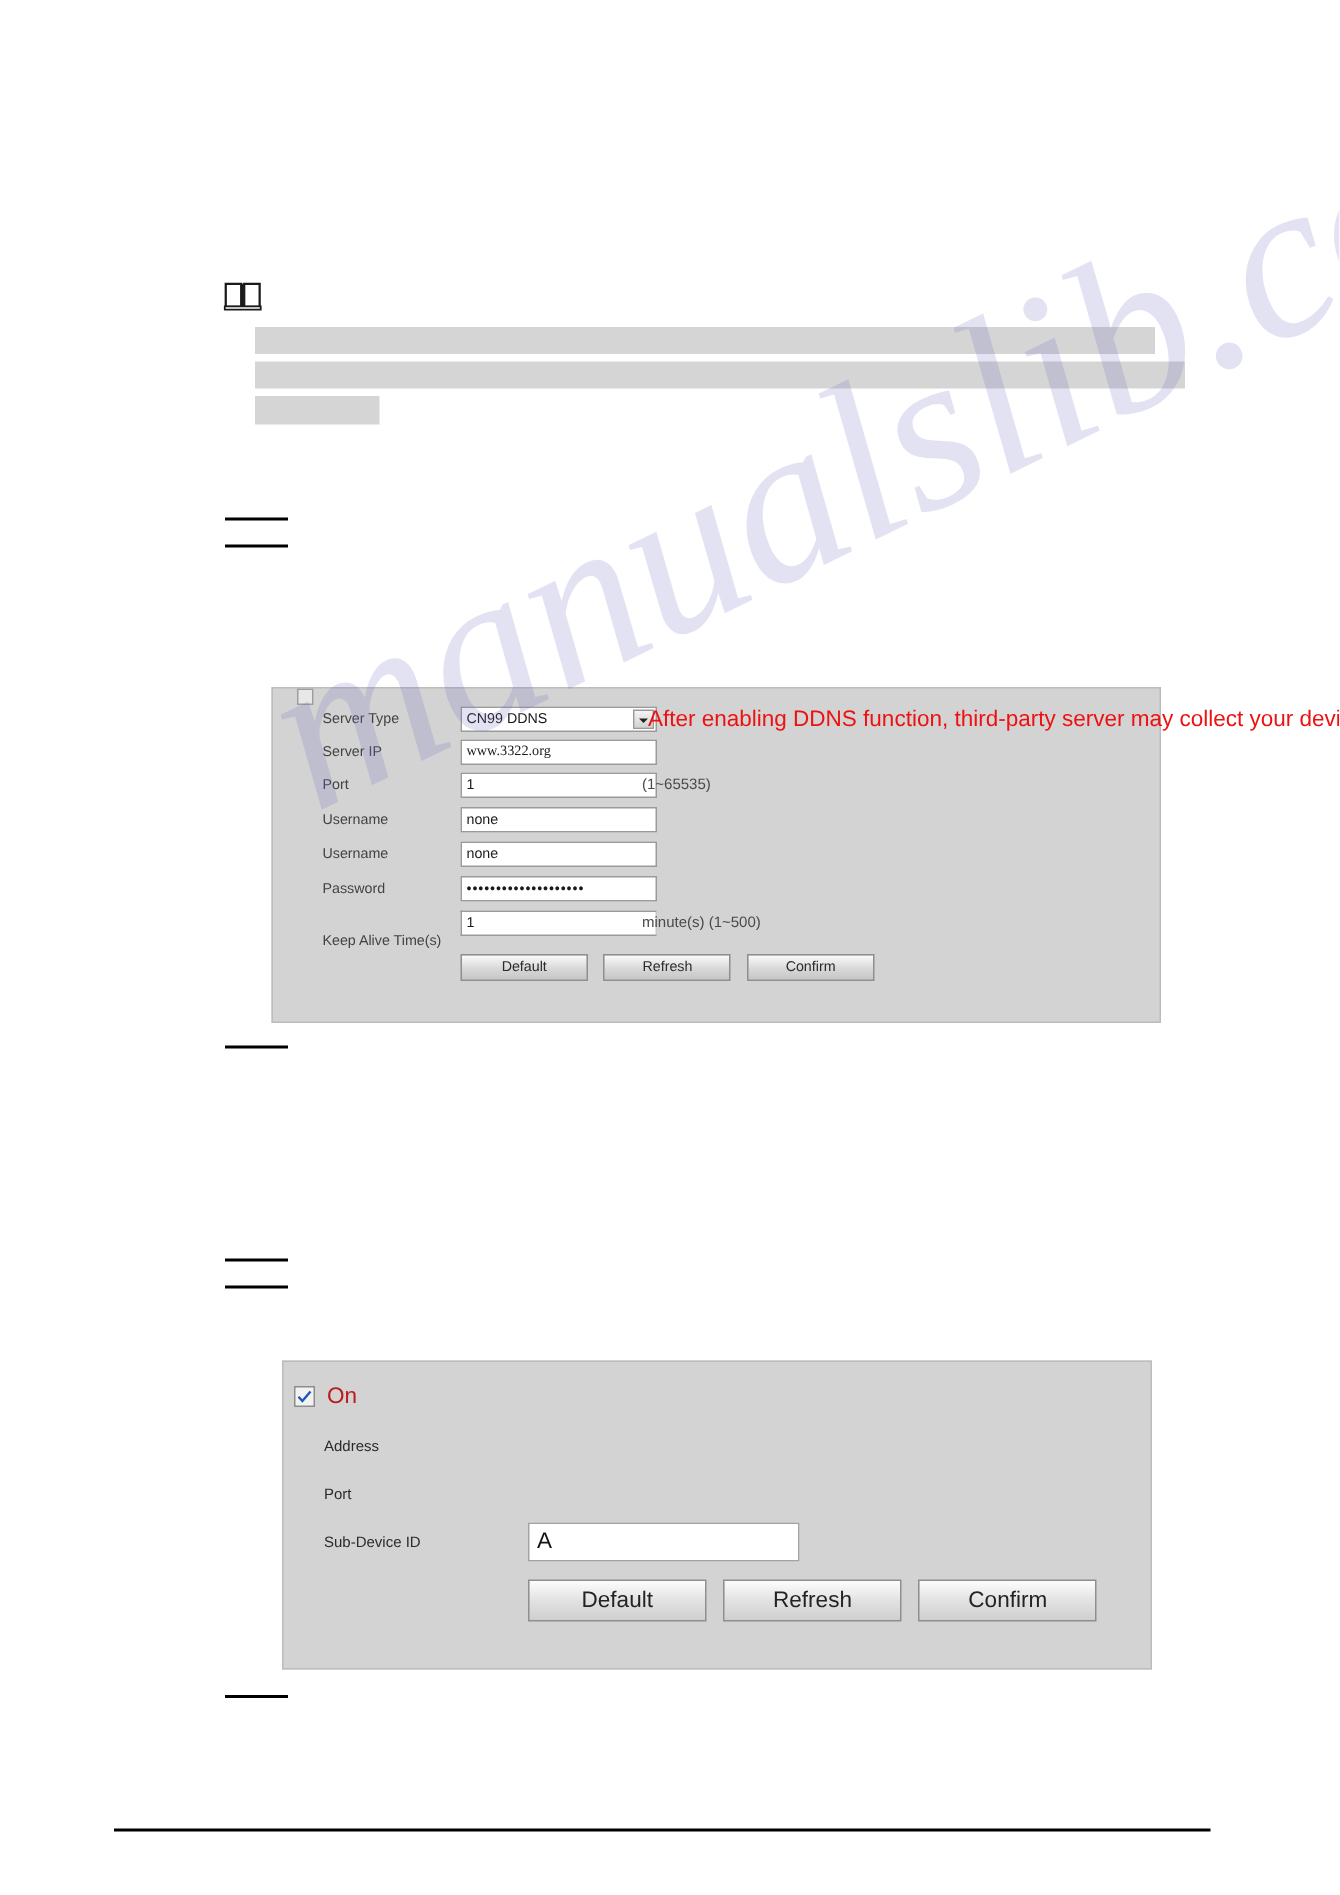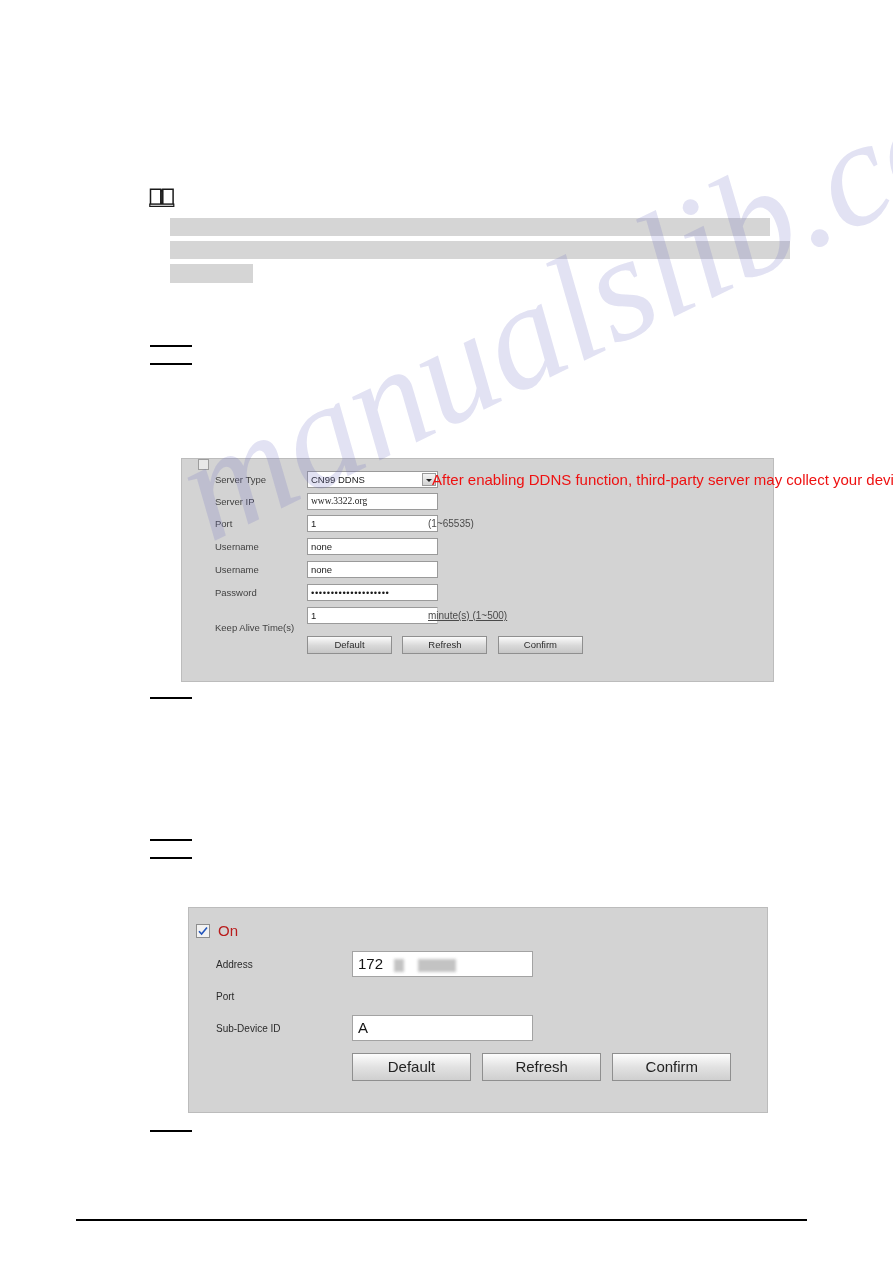--- a/index.html
+++ b/index.html
@@ -315,42 +315,39 @@
     <div class="field" style="top:79px;">none</div>
 
     <div class="lbl" style="top:102px;">Username</div>
     <div class="field" style="top:102px;">none</div>
 
     <div class="lbl" style="top:125px;">Password</div>
     <div class="field pwdots" style="top:125px;">••••••••••••••••••••</div>
 
     <div class="lbl" style="top:160px;">Keep Alive Time(s)</div>
     <div class="field nb" style="top:148px;">1</div>
-    <div class="hint" style="top:148px;text-decoration:underline;">minute(s) (1~500)</div>
+    <div class="hint" style="top:148px;">minute(s) (1~500)</div>
   </div>
 
   <div class="btnrow1">
     <span class="btn1">Default</span>
     <span class="btn1">Refresh</span>
     <span class="btn1">Confirm</span>
   </div>
 
   <div class="panel" id="panel-registry">
 
     <div class="chk2">
       <svg width="12" height="12" viewBox="0 0 12 12">
         <path d="M2 6.2 L4.6 9 L10 2.6" fill="none" stroke="#2255bb" stroke-width="1.6"></path>
       </svg>
     </div>
     <div class="onlabel">On</div>
 
     <div class="lbl2" style="top:46px;">Address</div>
-    <div class="field2" style="top:43px;">
-      <span>172</span><span class="redact-inline" style="width:10px;height:13px;margin-left:11px;"></span><span class="redact-inline" style="width:38px;height:13px;margin-left:14px;"></span>
-    </div>
 
     <div class="lbl2" style="top:78px;">Port</div>
 
     <div class="lbl2" style="top:110px;">Sub-Device ID</div>
     <div class="field2" style="top:107px;">A</div>
 
     <div class="btnrow2">
       <span class="btn2">Default</span>
       <span class="btn2">Refresh</span>
       <span class="btn2">Confirm</span>

